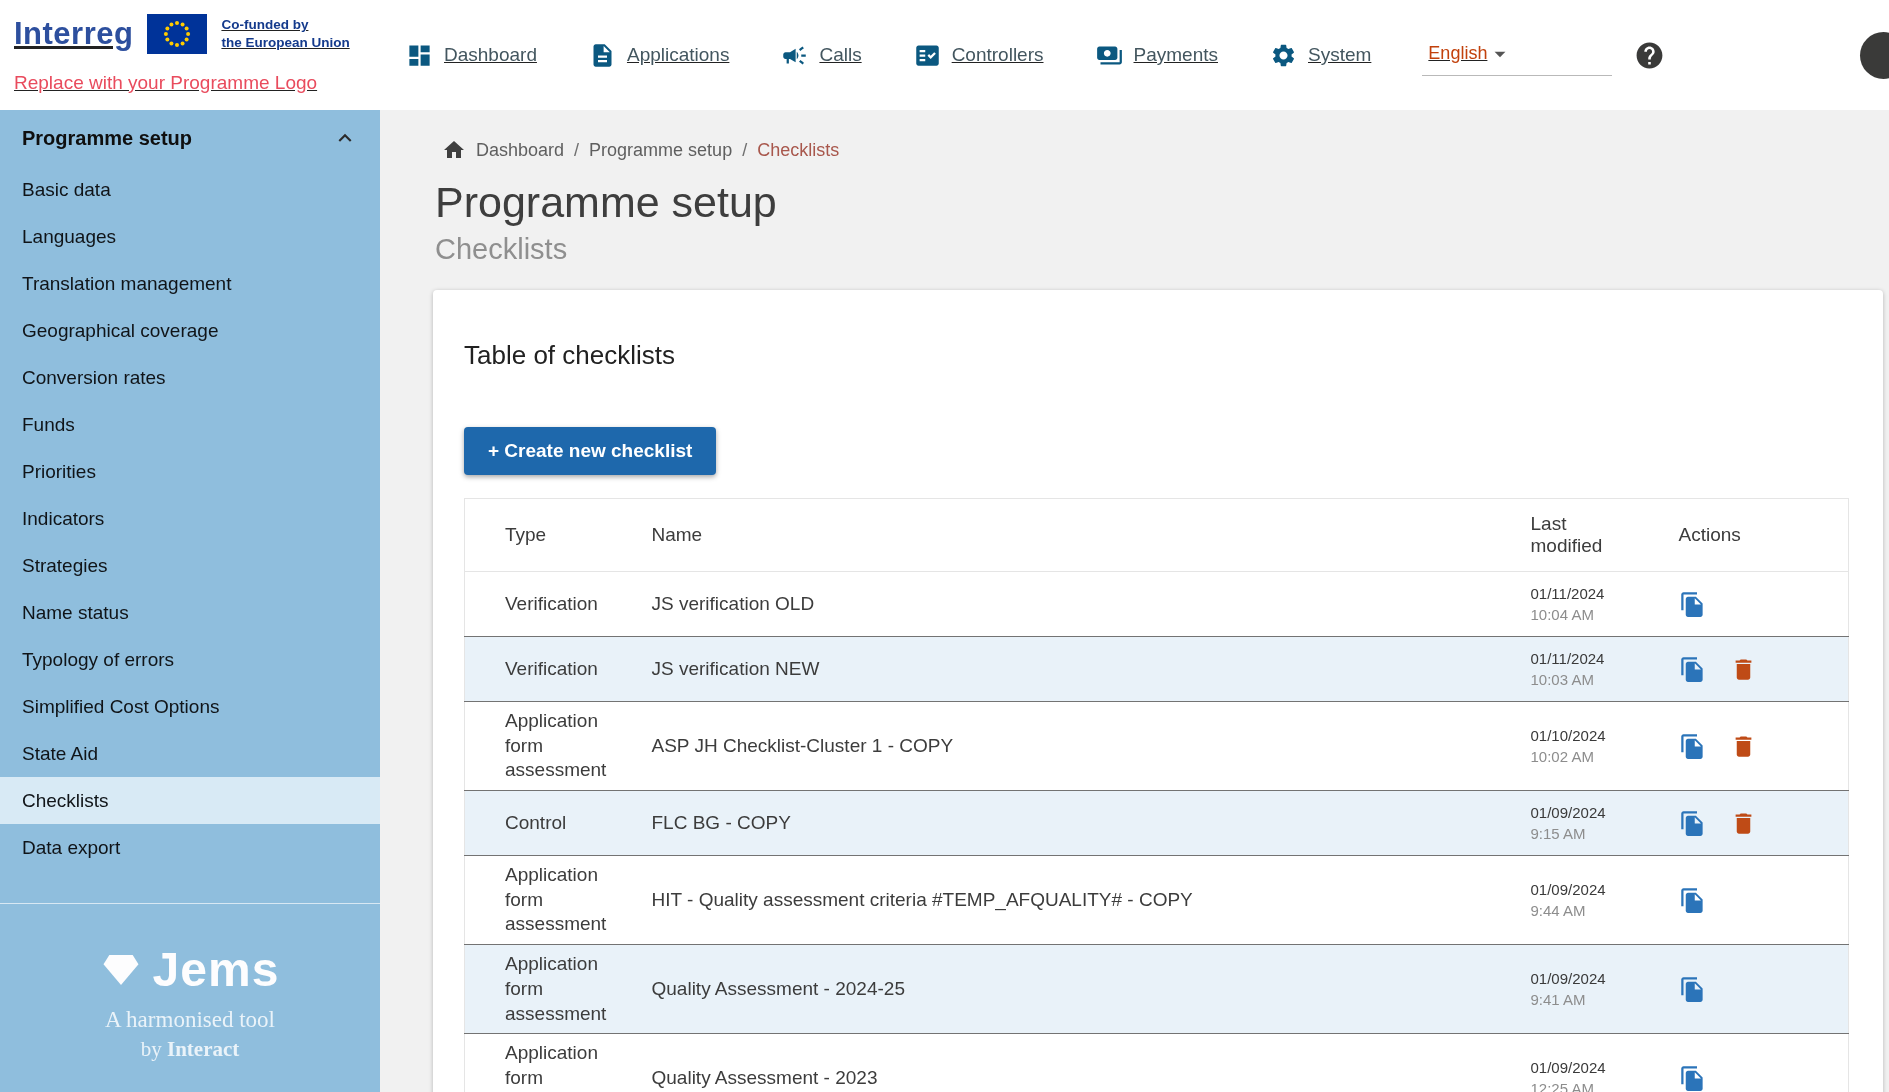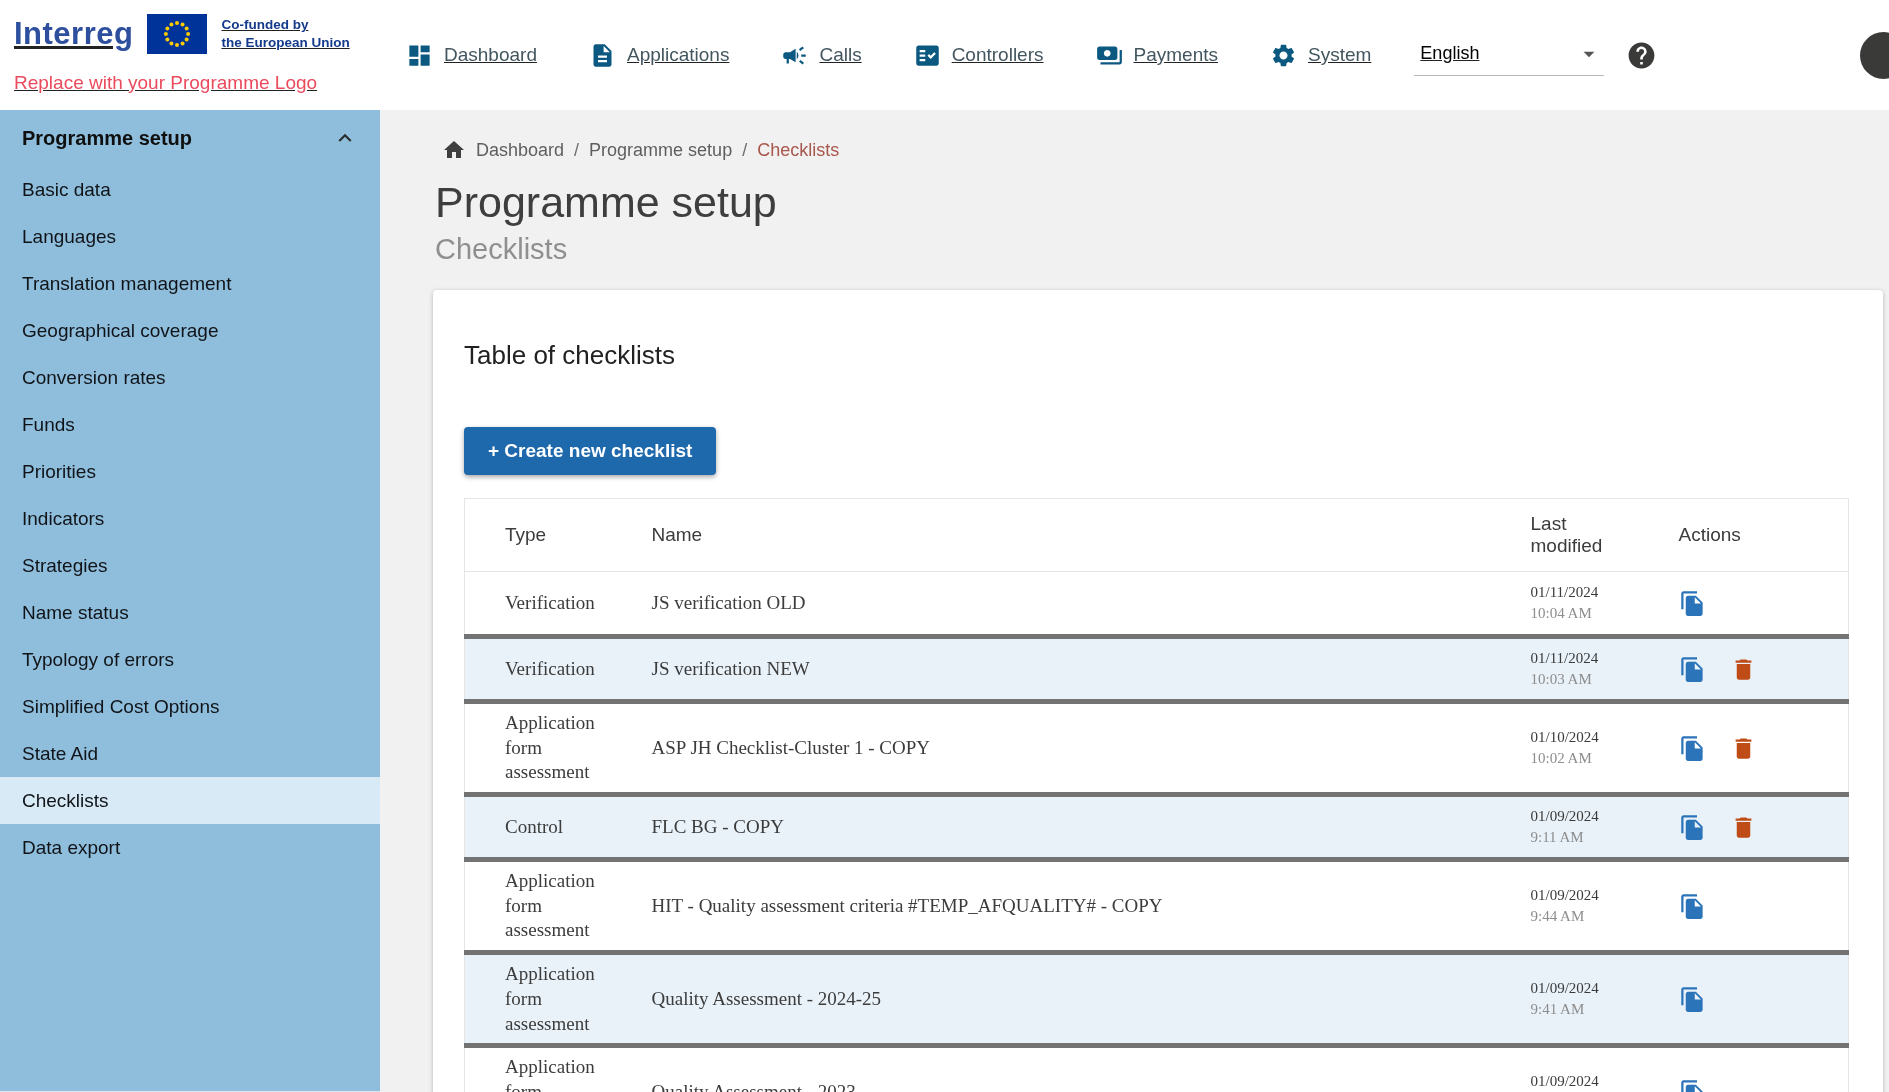--- a/index.html
+++ b/index.html
@@ -19,21 +19,21 @@
   .logo-placeholder { margin-top:18px; font-size:19px; font-weight:500; color:var(--logo-warning-red,#e94b5d); }
 
   .main-nav { display:flex; align-items:stretch; }
   .nav-item { display:flex; align-items:center; gap:11px; padding:0 26px; cursor:pointer; }
   .nav-item.active { background:var(--nav-active-bg,#b5d7ec); }
   .icon { display:inline-flex; }
   .icon svg { width:100%; height:100%; }
   .nav-icon { width:27px; height:27px; color:var(--nav-icon-blue,#0b5880); }
   .nav-label { font-size:19px; color:#43565f; }
 
-  .lang-select { align-self:center; margin-left:17px; width:190px; flex:0 0 auto; display:flex; align-items:center; justify-content:space-between; border-bottom:1px solid #b9b9b9; padding:6px 2px 8px 6px; font-size:18px; color:#000000; cursor:pointer; }
+  .lang-select { align-self:center; margin-left:25px; width:190px; flex:0 0 auto; display:flex; align-items:center; border-bottom:1px solid #b9b9b9; padding:6px 2px 8px 6px; font-size:18px; color:#c2410c; cursor:pointer; }
   .caret-wrap { width:26px; height:26px; color:#555; }
   .help-button { align-self:center; margin-left:22px; width:31px; height:31px; flex:0 0 auto; border:none; background:none; cursor:pointer; color:#3a3a39; padding:0; }
   .help-wrap { width:31px; height:31px; }
   .avatar-partial { position:absolute; right:-18px; top:32px; width:47px; height:47px; border-radius:50%; background:#3a3a39; }
 
   
   .body-row { flex:1; display:flex; min-height:0; }
 
   
   .sidebar { width:380px; flex:0 0 auto; background:var(--sidebar-bg,#8fbedd); display:flex; flex-direction:column; }
@@ -63,21 +63,21 @@
   .card { margin:24px 6px 0 53px; background:#fff; border-radius:4px; box-shadow:0 1px 4px rgba(0,0,0,.25); padding:50px 34px 40px 31px; }
   .card-title { font-size:26px; color:#212121; }
   .create-button { margin-top:56px; display:inline-block; background:var(--primary-blue,#1e68ac); color:#fff; font-family:inherit; font-size:19px; font-weight:700; border:none; border-radius:4px; padding:13px 24px; cursor:pointer; box-shadow:0 2px 5px rgba(0,0,0,.35); }
 
   .table-wrap { margin-top:23px; }
   table { width:100%; border-collapse:collapse; border:1px solid #e5e5e5; table-layout:fixed; }
   thead th { font-size:19px; font-weight:400; color:#3c3c3c; text-align:left; padding:14px 12px; border-bottom:1px solid #e5e5e5; vertical-align:middle; }
   th.col-type { width:175px; padding-left:40px; }
   th.col-modified { width:130px; }
   th.col-actions { width:200px; padding-left:30px; }
-  tbody tr { border-bottom:5px solid #737373;font-family:Liberation Serif, serif; }
+  tbody tr { border-bottom:1px solid #737373; }
   tbody tr:nth-child(even) { background:var(--stripe-bg,#e9f2f9); }
   tbody td { height:65px; padding:7px 12px; vertical-align:middle; font-size:19px; color:#3c3c3c; line-height:1.3; }
   td.cell-type { padding-left:40px; }
   td.cell-modified .date { font-size:15px; color:#3a3a3a; }
   td.cell-modified .time { font-size:15px; color:#8d8d8d; margin-top:2px; }
   td.cell-actions { padding-left:30px; }
   .actions-row { display:flex; align-items:center; gap:24px; }
   .icon-button { width:27px; height:27px; border:none; background:none; padding:0; cursor:pointer; }
   .icon-button .icon { width:27px; height:27px; }
   .copy-button { color:var(--copy-icon-blue,#2b74b9); }
@@ -262,20 +262,35 @@
 
   <div class="sidebar-item active">
     <span class="sidebar-item-label">Checklists</span>
   </div>
 
   <div class="sidebar-item">
     <span class="sidebar-item-label">Data export</span>
   </div>
 </div>
       <div class="sidebar-divider"></div>
+      <div class="jems-footer">
+        <div class="jems-logo-row">
+          <span class="icon gem-wrap">
+              <svg viewBox="0 0 24 24" fill="currentColor" aria-hidden="true">
+                <path d="M5 3h14l3.5 5.5L12 21 1.5 8.5 5 3z"></path>
+              </svg>
+            </span>
+          <span class="jems-name">Jems</span>
+        </div>
+        <div class="jems-tagline">A harmonised tool</div>
+        <div class="jems-by">
+          <span>by</span>
+          <b>Interact</b>
+        </div>
+      </div>
     </aside>
 
     <main class="main">
       <div class="breadcrumb">
         <span class="icon home-wrap">
             <svg viewBox="0 0 24 24" fill="currentColor" aria-hidden="true">
               <path d="M10 20v-6h4v6h5v-8h3L12 3 2 12h3v8z"></path>
             </svg>
           </span>
       <span class="crumb">Dashboard</span>
@@ -374,21 +389,21 @@
         </button>
       </div>
     </td>
   </tr>
 
   <tr class="table-row">
     <td class="cell-type">Control</td>
     <td class="cell-name">FLC BG - COPY</td>
     <td class="cell-modified">
       <div class="date">01/09/2024</div>
-      <div class="time">9:11 AM</div>
+      <div class="time">9:15 AM</div>
     </td>
     <td class="cell-actions">
       <div class="actions-row">
         <button class="icon-button copy-button">
           <span class="icon">
                           <svg viewBox="0 0 24 24" fill="currentColor" aria-hidden="true">
                             <path d="M16 1H4c-1.1 0-2 .9-2 2v14h2V3h12V1zm-1 4l6 6v10c0 1.1-.9 2-2 2H7.99C6.89 23 6 22.1 6 21l.01-14c0-1.1.89-2 1.99-2H15zm-1 7h5.5L14 6.5V12z"></path>
                           </svg>
                         </span>
         </button>

